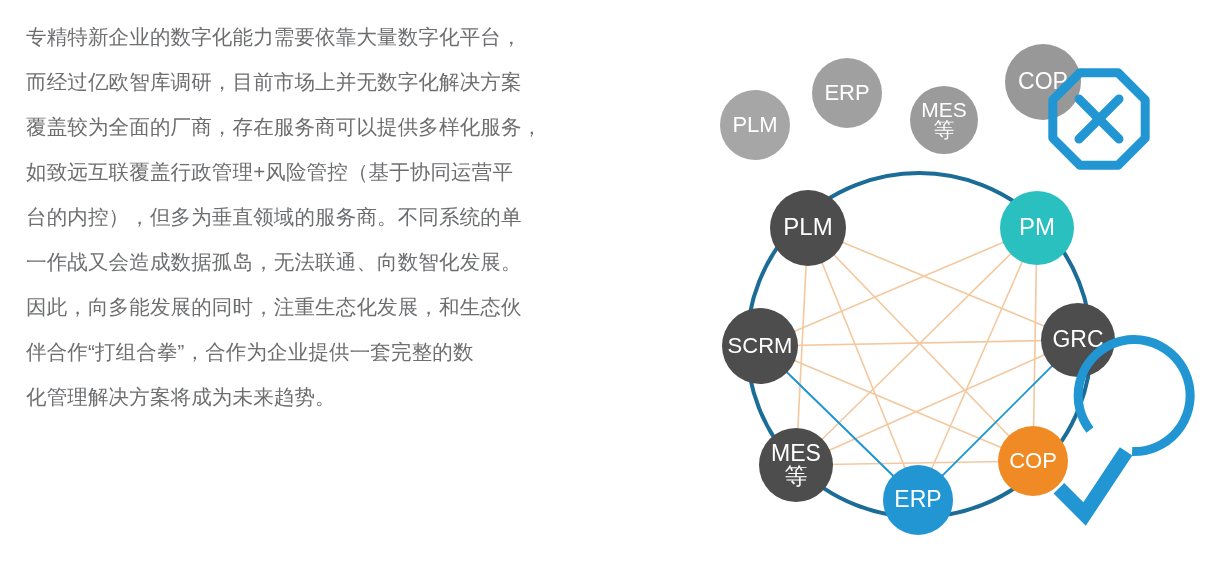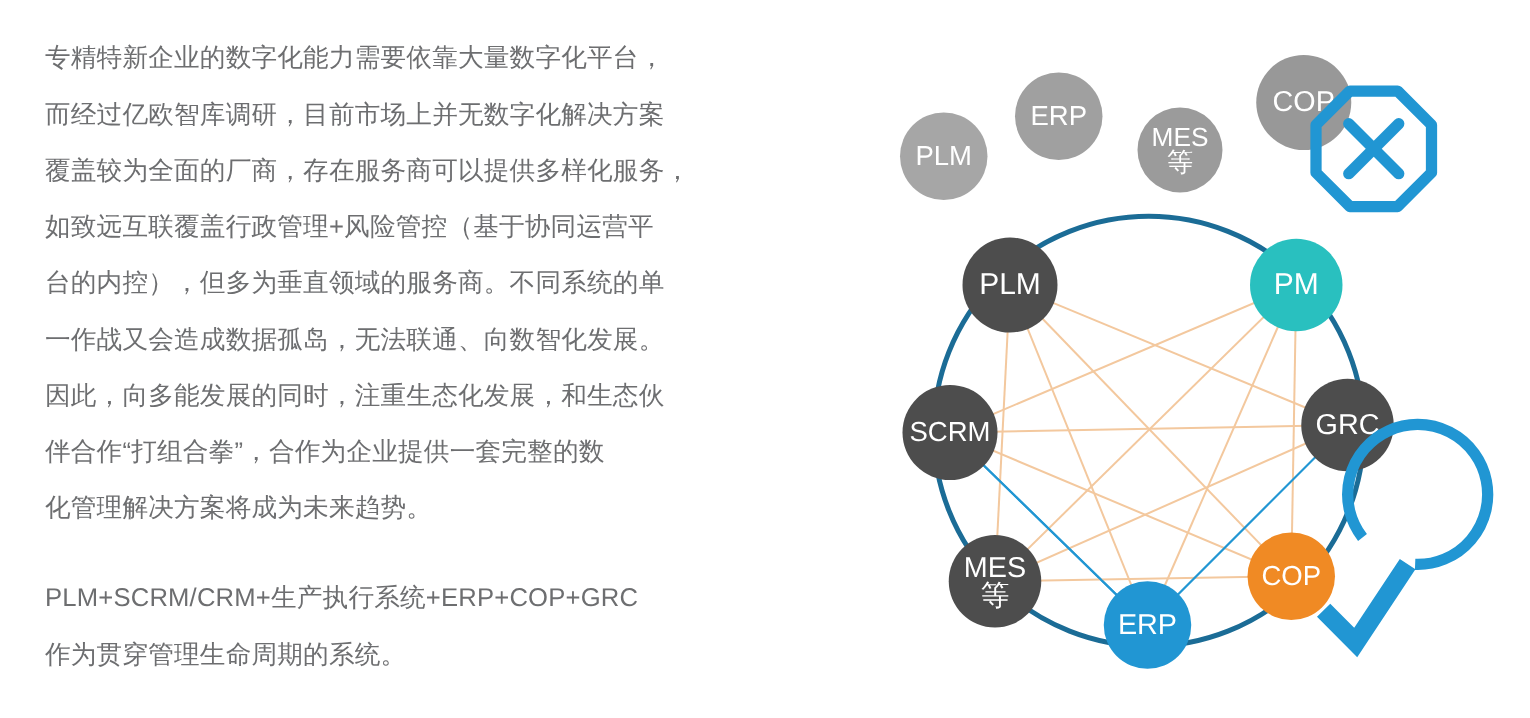--- a/index.html
+++ b/index.html
@@ -28,21 +28,21 @@
     left: 26px;
     top: 14px;
     width: 590px;
   }
   .para {
     color: #6d6e70;
     font-size: 20.5px;
     line-height: 45px;
     letter-spacing: 0.15px;
     white-space: pre-wrap;
-    margin: 10px;
+    margin: 0;
   }
   #para-body { }
   #para-summary {
     margin-top: 27px;
   }
 
   
   #diagram {
     position: absolute;
     left: 700px;
@@ -68,22 +68,20 @@
   <div id="text-column">
     <p class="para" id="para-body">专精特新企业的数字化能力需要依靠大量数字化平台，
 而经过亿欧智库调研，目前市场上并无数字化解决方案
 覆盖较为全面的厂商，存在服务商可以提供多样化服务，
 如致远互联覆盖行政管理+风险管控（基于协同运营平
 台的内控），但多为垂直领域的服务商。不同系统的单
 一作战又会造成数据孤岛，无法联通、向数智化发展。
 因此，向多能发展的同时，注重生态化发展，和生态伙
 伴合作“打组合拳”，合作为企业提供一套完整的数
 化管理解决方案将成为未来趋势。</p>
-    <p class="para" id="para-summary">PLM+SCRM/CRM+生产执行系统+ERP+COP+GRC
-作为贯穿管理生命周期的系统。</p>
   </div>
 
   <div id="diagram">
     <svg width="524" height="574" viewBox="0 0 524 574">
 
       <g id="scattered-group">
           <g>
             <circle cx="55" cy="125" r="35" fill="#a6a6a6"></circle>
             <text x="55" y="126" font-size="22" class="node-label">PLM</text>
           </g>

